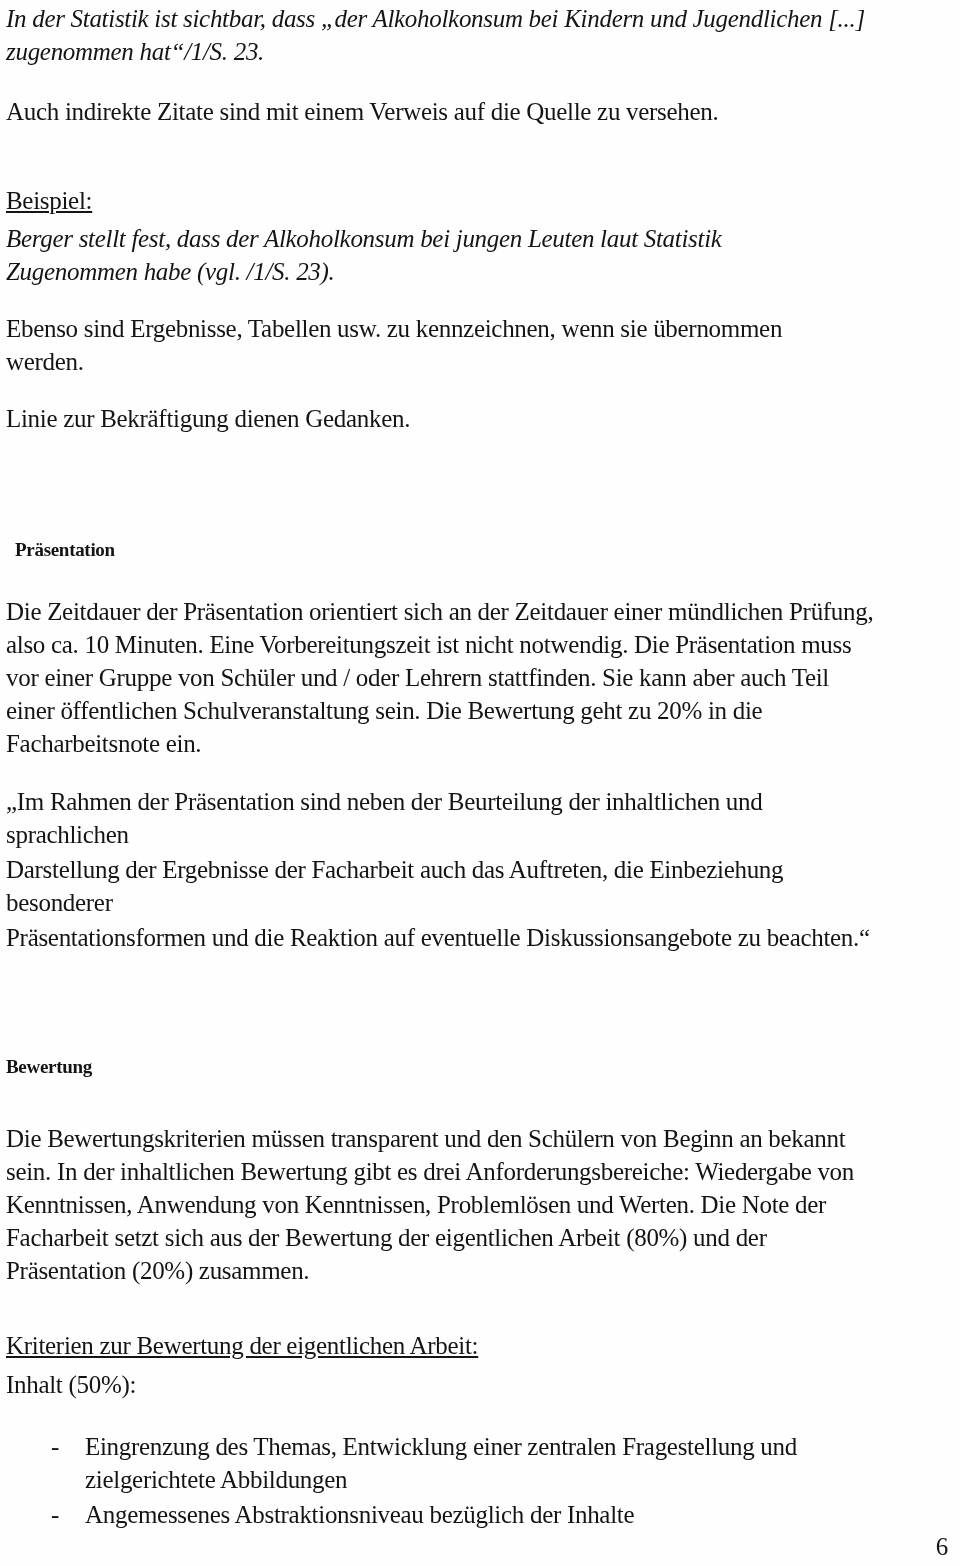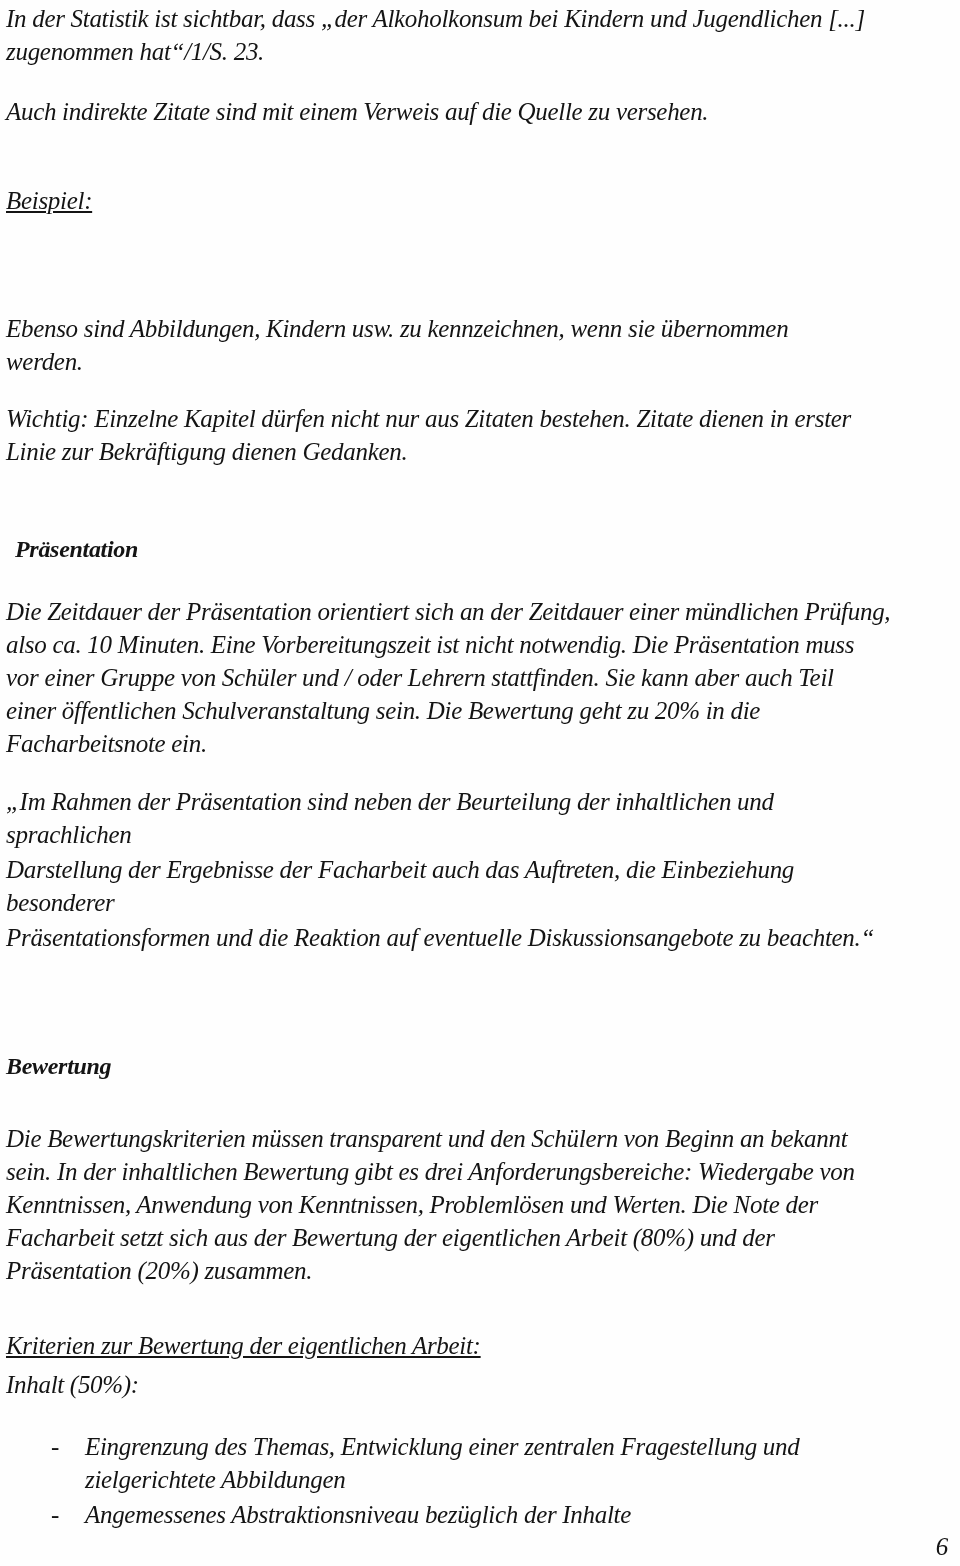--- a/index.html
+++ b/index.html
@@ -19,28 +19,27 @@
   .block {
     position: absolute;
     left: 6px;
     right: 0;
   }
   .line {
     font-size: 25px;
     line-height: 33px;
     letter-spacing: -0.3px;
     white-space: nowrap;
-    font-style: italic;
   }
   .italic .line {
     font-style: italic;
   }
   .heading .line {
     font-weight: bold;
-    font-size: 24px;
+    font-size: 19px;
   }
   .underline .line {
     text-decoration: underline;
     margin-top: 26px;
   }
   .h-indent {
     left: 15px;
   }
   .bullet {
     padding-left: 79px;
@@ -70,28 +69,31 @@
   </div>
 
   <div class="block" style="top:95px">
     <div class="line">Auch indirekte Zitate sind mit einem Verweis auf die Quelle zu versehen.</div>
   </div>
 
   <div class="block underline" style="top:158px">
     <div class="line">Beispiel:</div>
   </div>
 
+  <div class="block italic" style="top:222px">
+    <div class="line">Berger stellt fest, dass der Alkoholkonsum bei jungen Leuten laut Statistik</div>
+    <div class="line">Zugenommen habe (vgl. /1/S. 23).</div>
+  </div>
 
   <div class="block" style="top:312px">
-    <div class="line">Ebenso sind Abbildungen, Kindern usw. zu kennzeichnen, wenn sie übernommen</div>
+    <div class="line">Ebenso sind Ergebnisse, Tabellen usw. zu kennzeichnen, wenn sie übernommen</div>
     <div class="line">werden.</div>
   </div>
 
   <div class="block" style="top:402px">
-    <div class="line">Wichtig: Einzelne Kapitel dürfen nicht nur aus Zitaten bestehen. Zitate dienen in erster</div>
     <div class="line">Linie zur Bekräftigung dienen Gedanken.</div>
   </div>
 
   <div class="block heading h-indent" style="top:533px">
     <div class="line">Präsentation</div>
   </div>
 
   <div class="block" style="top:595px">
     <div class="line">Die Zeitdauer der Präsentation orientiert sich an der Zeitdauer einer mündlichen Prüfung,</div>
     <div class="line">also ca. 10 Minuten. Eine Vorbereitungszeit ist nicht notwendig. Die Präsentation muss</div>

